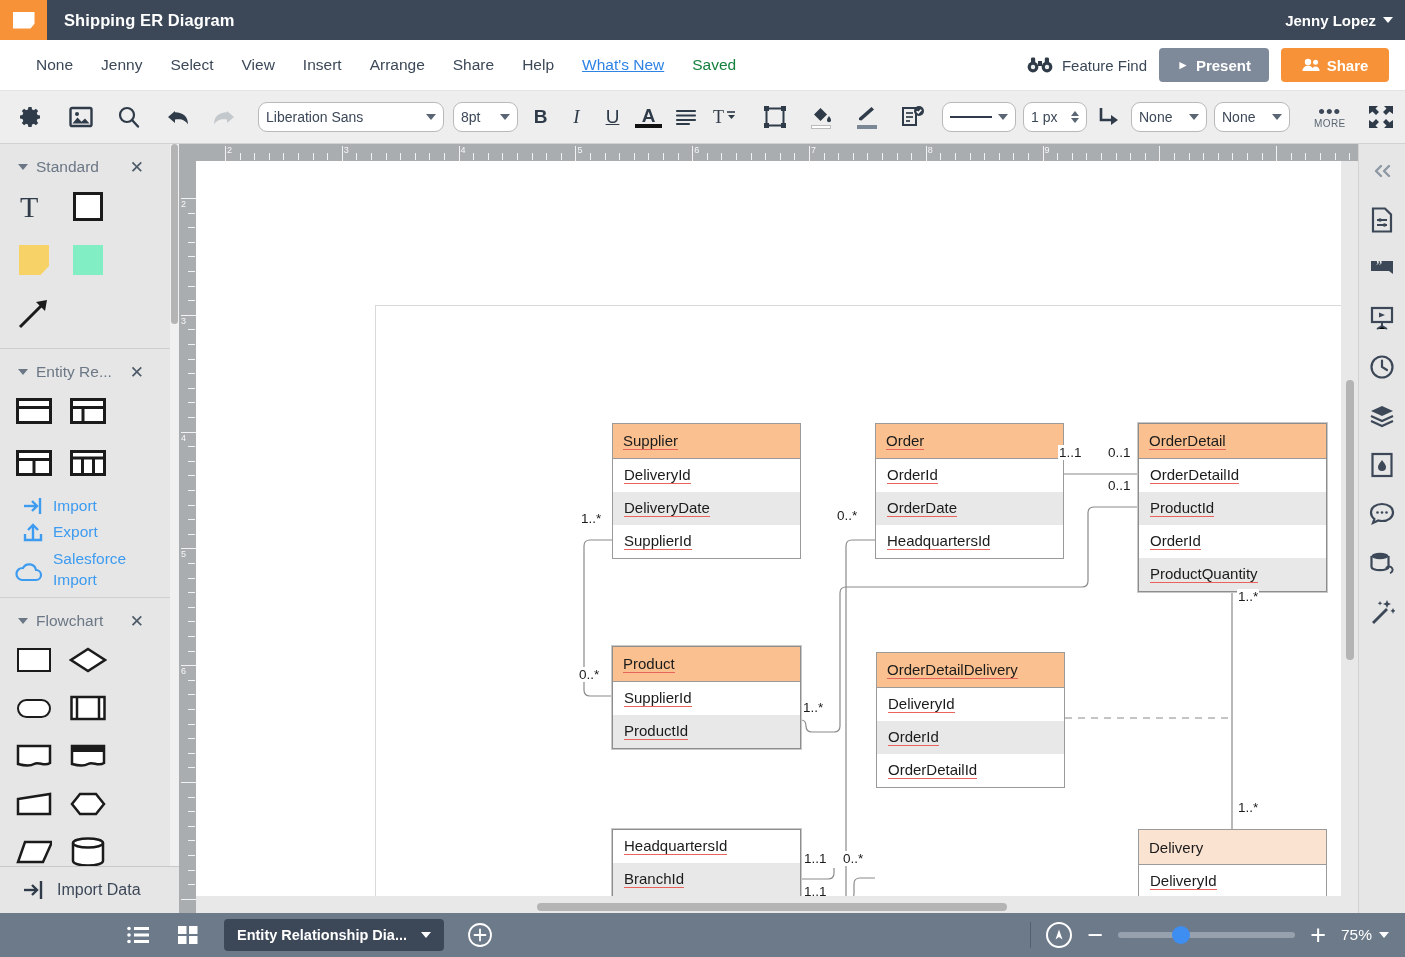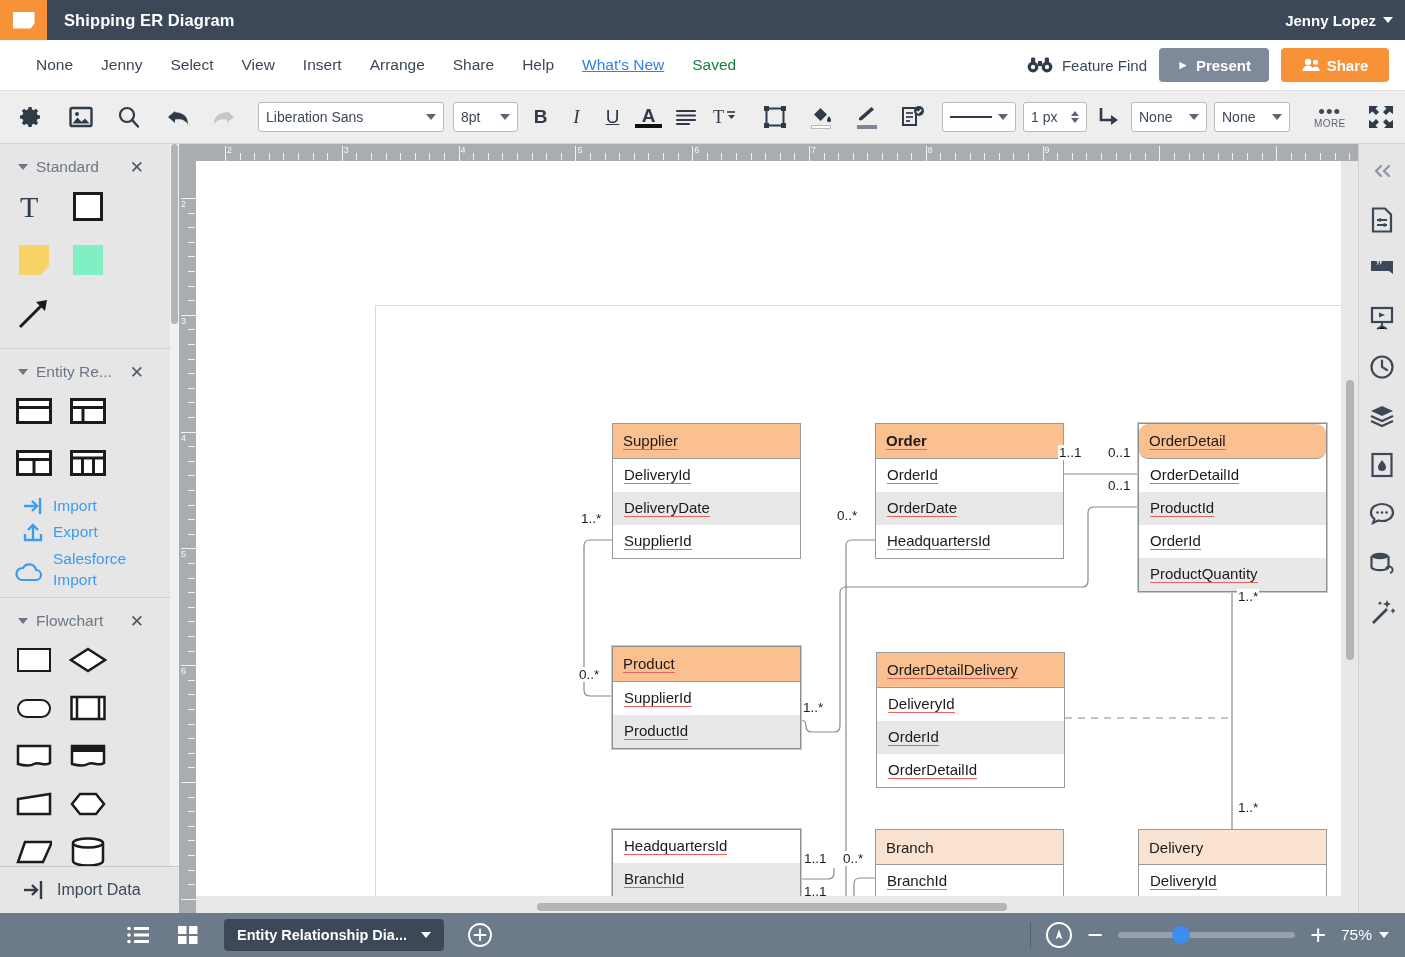--- a/index.html
+++ b/index.html
@@ -48,21 +48,21 @@
   #share-btn   { background:#f79238; width:108px; height:34px;}
   
   #toolbar {
     position:absolute; left:0; top:91px; width:1405px; height:53px;
     background:#eeeeee; display:flex; align-items:center; border-bottom:1px solid #d2d2d2;
   }
   .tb-group { display:flex; align-items:center; height:53px; padding:0 10px; gap:8px;}
   .tb-sep { width:1px; height:40px; background:#d0d0d0;}
   .tb-ico { width:30px; height:30px; display:flex;align-items:center;justify-content:center; cursor:pointer; color:#3c4858;}
   .sel-box {
-    background:#fff; border:1px solid #b9b9b9; border-radius:3px; height:30px;
+    background:#fff; border:1px solid #b9b9b9; border-radius:9px; height:30px;
     display:flex; align-items:center; justify-content:space-between;
     font-size:14px; color:#3c4858; padding:0 7px; cursor:pointer; gap:6px;
   }
   .tri { width:0;height:0;border-left:5px solid transparent;border-right:5px solid transparent;border-top:6px solid #5a6673;}
   .txt-btn { font-size:19px; color:#2f3b49; width:27px; text-align:center; cursor:pointer; font-family:"Liberation Serif",serif;}
   #more-btn { display:flex;flex-direction:column;align-items:center;justify-content:center;cursor:pointer;gap:1px;}
   #more-btn .dots { font-size:19px; line-height:11px; color:#3c4858; letter-spacing:1px;}
   #more-btn .lbl  { font-size:10px; color:#5a6673; letter-spacing:.4px;text-align:center;}
   
   #leftpanel {
@@ -567,36 +567,36 @@
         </div>
       <div class="ent-row alt">
           <span class="sp">DeliveryDate</span>
         </div>
       <div class="ent-row">
           <span class="sp">SupplierId</span>
         </div>
     </div>
 
     <div class="entity" style="left:499px; top:117px; width:189px;">
-      <div class="ent-title" style="background:#fac08f;font-weight:bold;">
+      <div class="ent-title" style="background:#fac08f;">
           <span class="sp">Order</span>
         </div>
       <div class="ent-row">
           <span class="sp">OrderId</span>
         </div>
       <div class="ent-row alt">
           <span class="sp">OrderDate</span>
         </div>
       <div class="ent-row">
           <span class="sp">HeadquartersId</span>
         </div>
     </div>
 
     <div class="entity selected" style="left:762px; top:117px; width:189px;">
-      <div class="ent-title" style="background:#fac08f;border-radius:9px;">
+      <div class="ent-title" style="background:#fac08f;">
           <span class="sp">OrderDetail</span>
         </div>
       <div class="ent-row">
           <span class="sp">OrderDetailId</span>
         </div>
       <div class="ent-row alt">
           <span class="sp">ProductId</span>
         </div>
       <div class="ent-row">
           <span class="sp">OrderId</span>
@@ -635,28 +635,20 @@
 
     <div class="entity selected" style="left:236px; top:523px; width:189px;">
       <div class="ent-row">
           <span class="sp">HeadquartersId</span>
         </div>
       <div class="ent-row alt">
           <span class="sp">BranchId</span>
         </div>
     </div>
 
-    <div class="entity" style="left:499px; top:523px; width:189px;">
-      <div class="ent-title" style="background:#fbe3d2;">
-          <span>Branch</span>
-        </div>
-      <div class="ent-row">
-          <span class="sp">BranchId</span>
-        </div>
-    </div>
 
     <div class="entity" style="left:762px; top:523px; width:189px;">
       <div class="ent-title" style="background:#fbe3d2;">
           <span>Delivery</span>
         </div>
       <div class="ent-row">
           <span class="sp">DeliveryId</span>
         </div>
       <div class="ent-row alt">
           <span class="sp">DeliveryDate</span>

